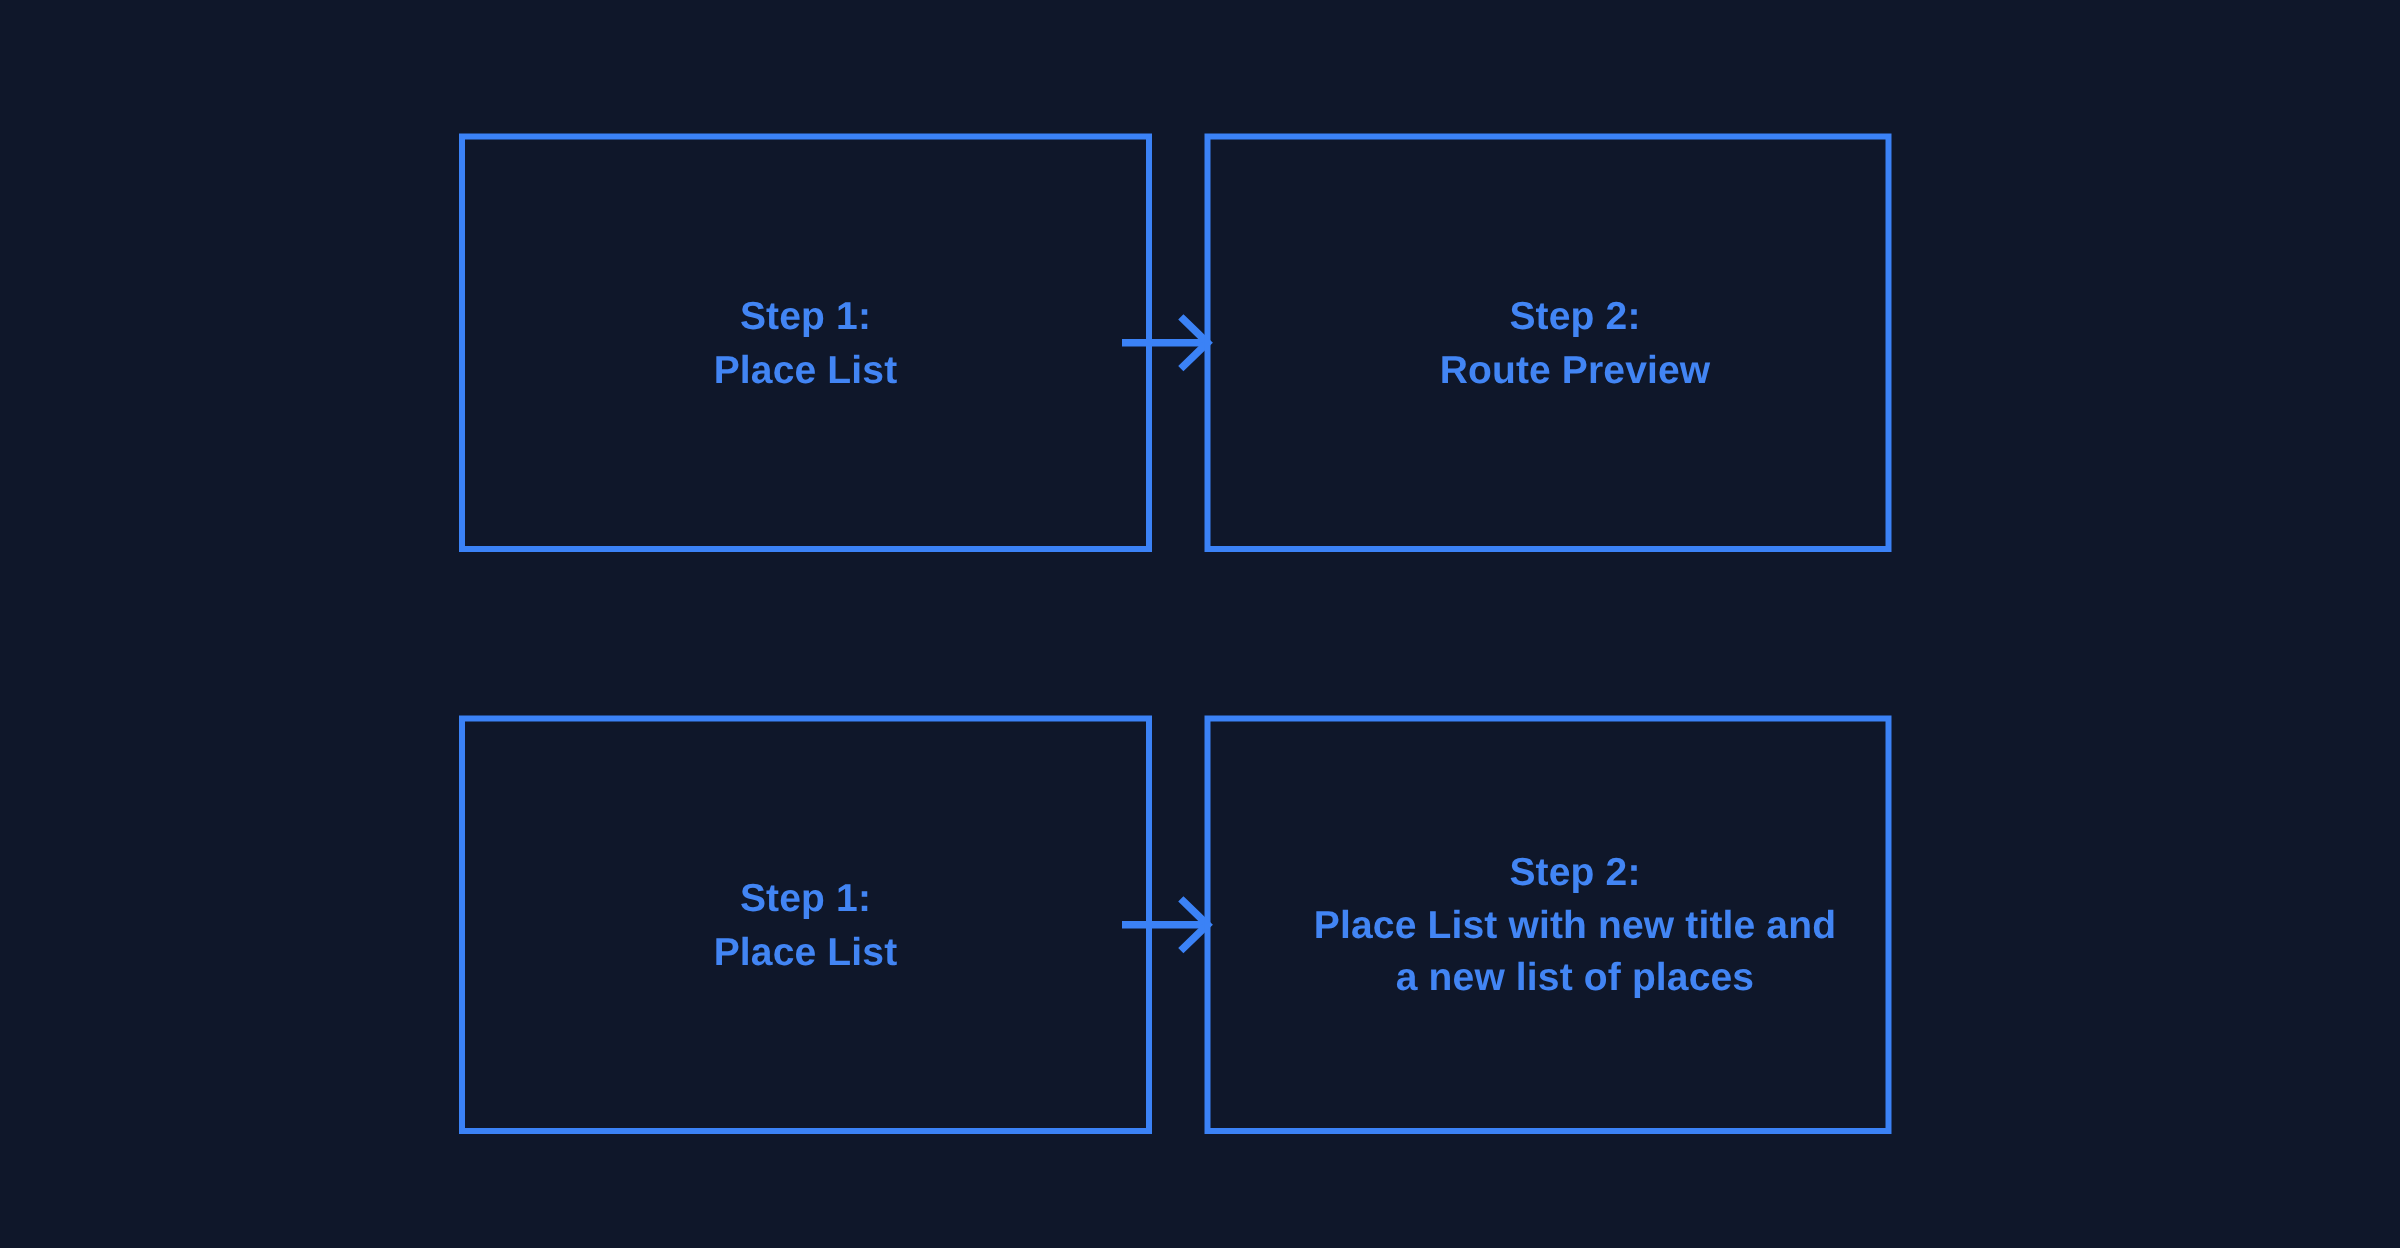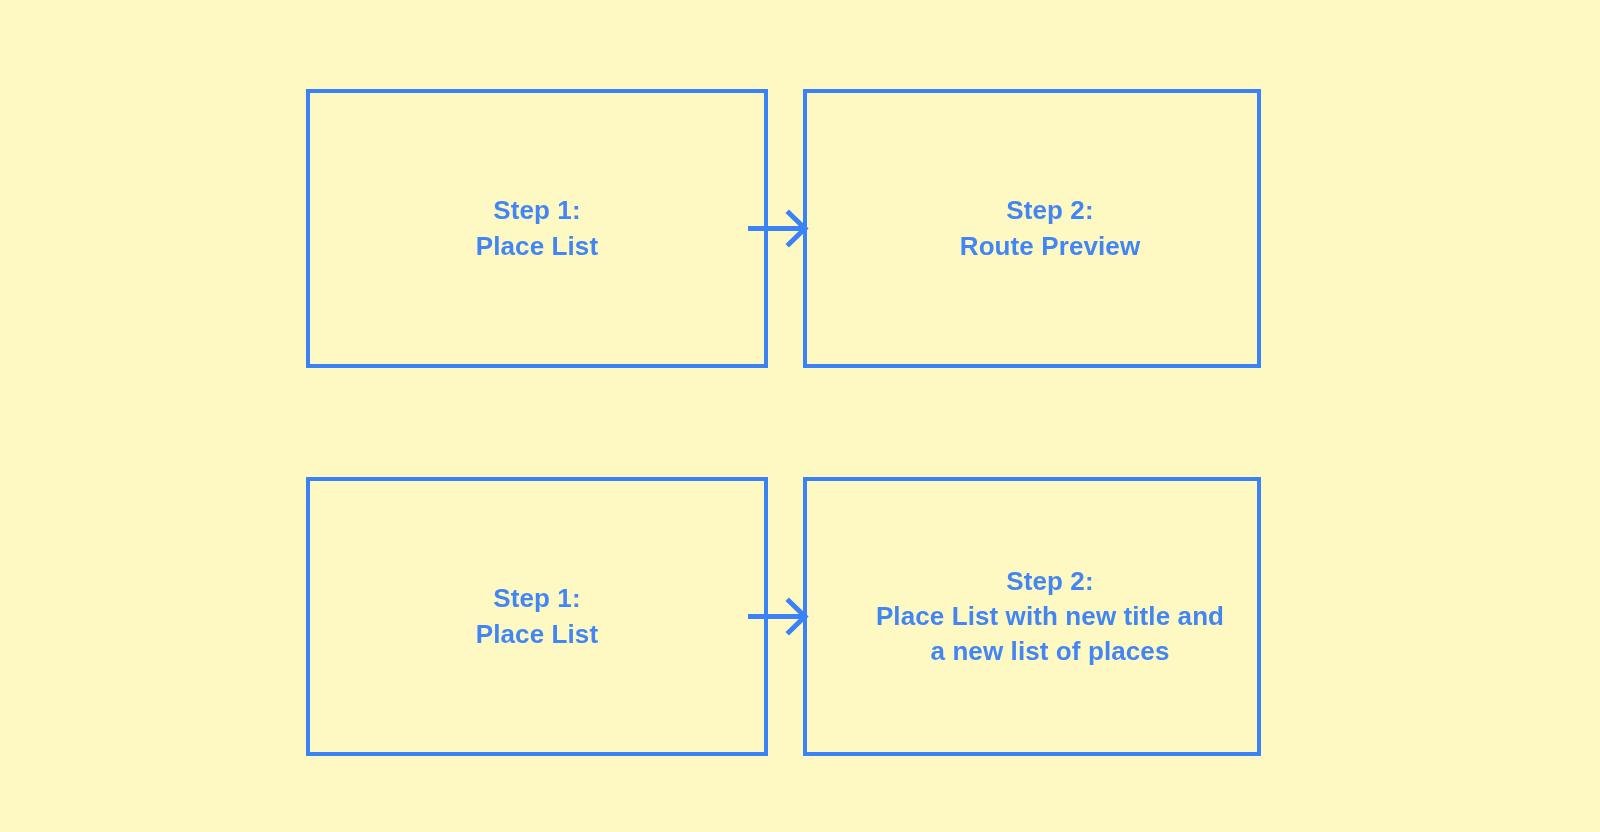--- a/index.html
+++ b/index.html
@@ -12,21 +12,21 @@
     width: 1600px;
     height: 832px;
     overflow: hidden;
     font-family: "Liberation Sans", sans-serif;
   }
 
   #canvas {
     position: relative;
     width: 1600px;
     height: 832px;
-    background: #fef9c3;
+    background: #0f172a;
   }
 
   
   .flow-row {
     position: absolute;
     left: 0;
     width: 1600px;
     height: 290px;
   }
   #row-1 { top: 78px; }

